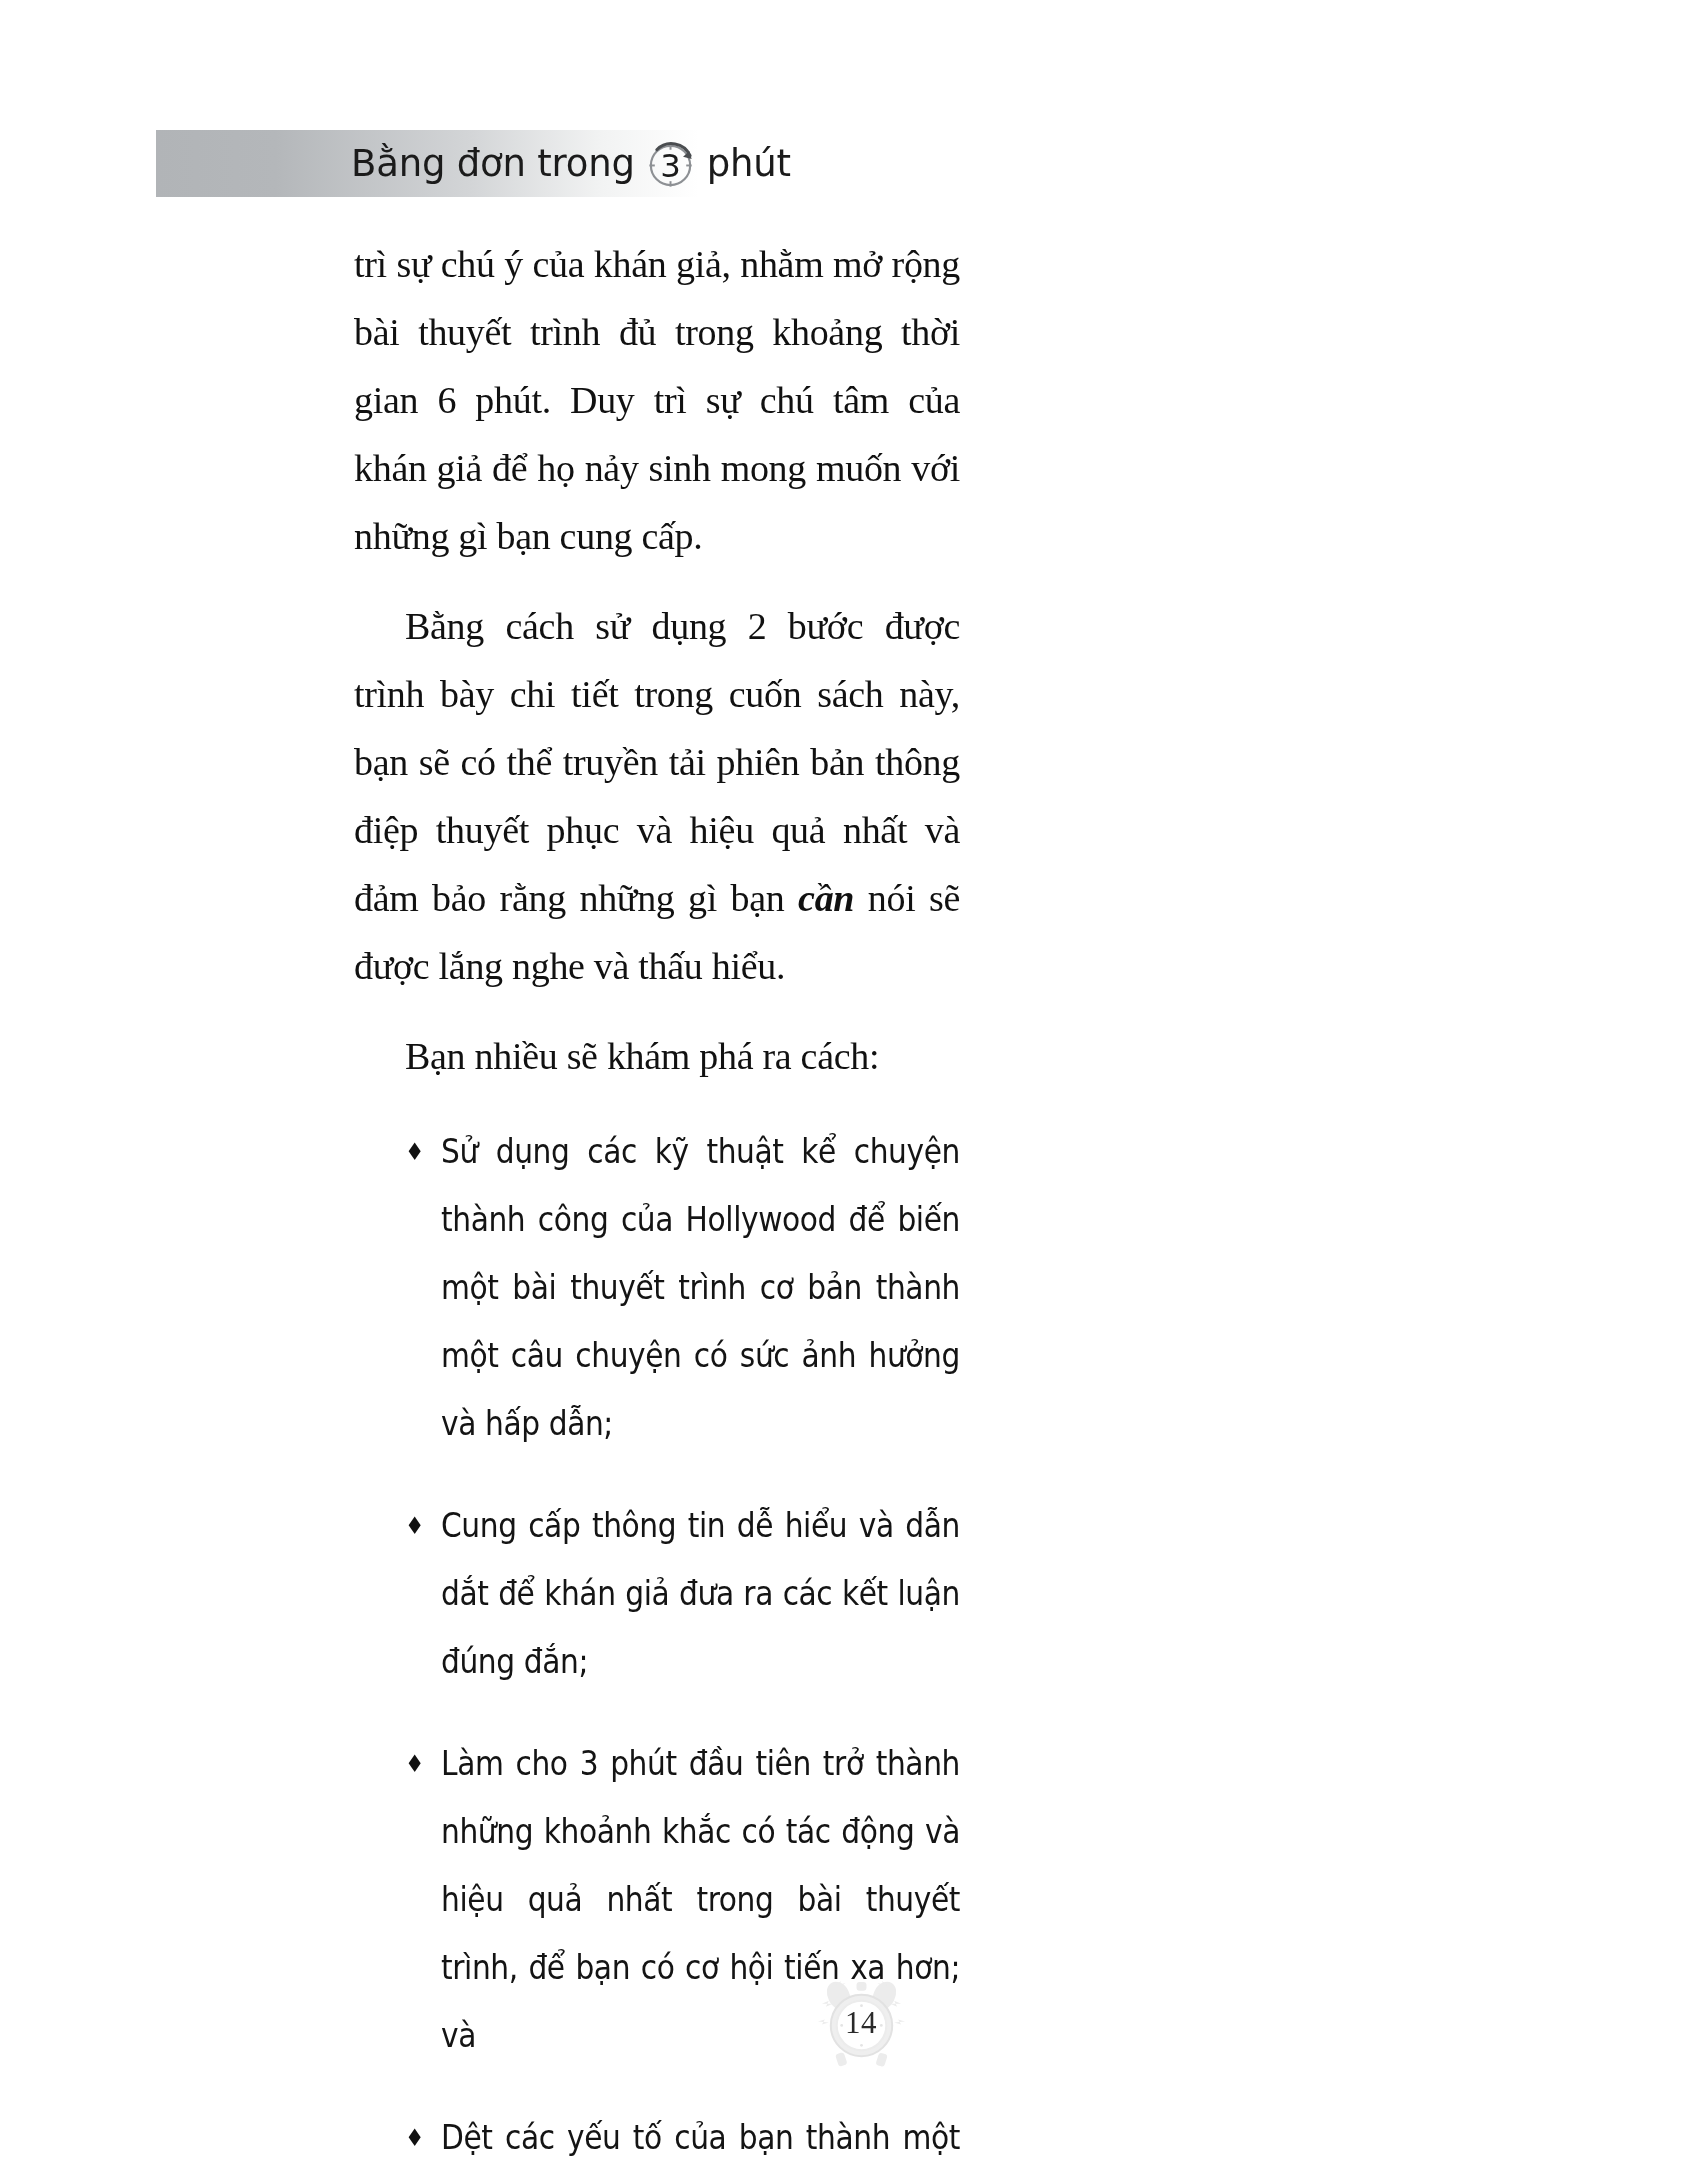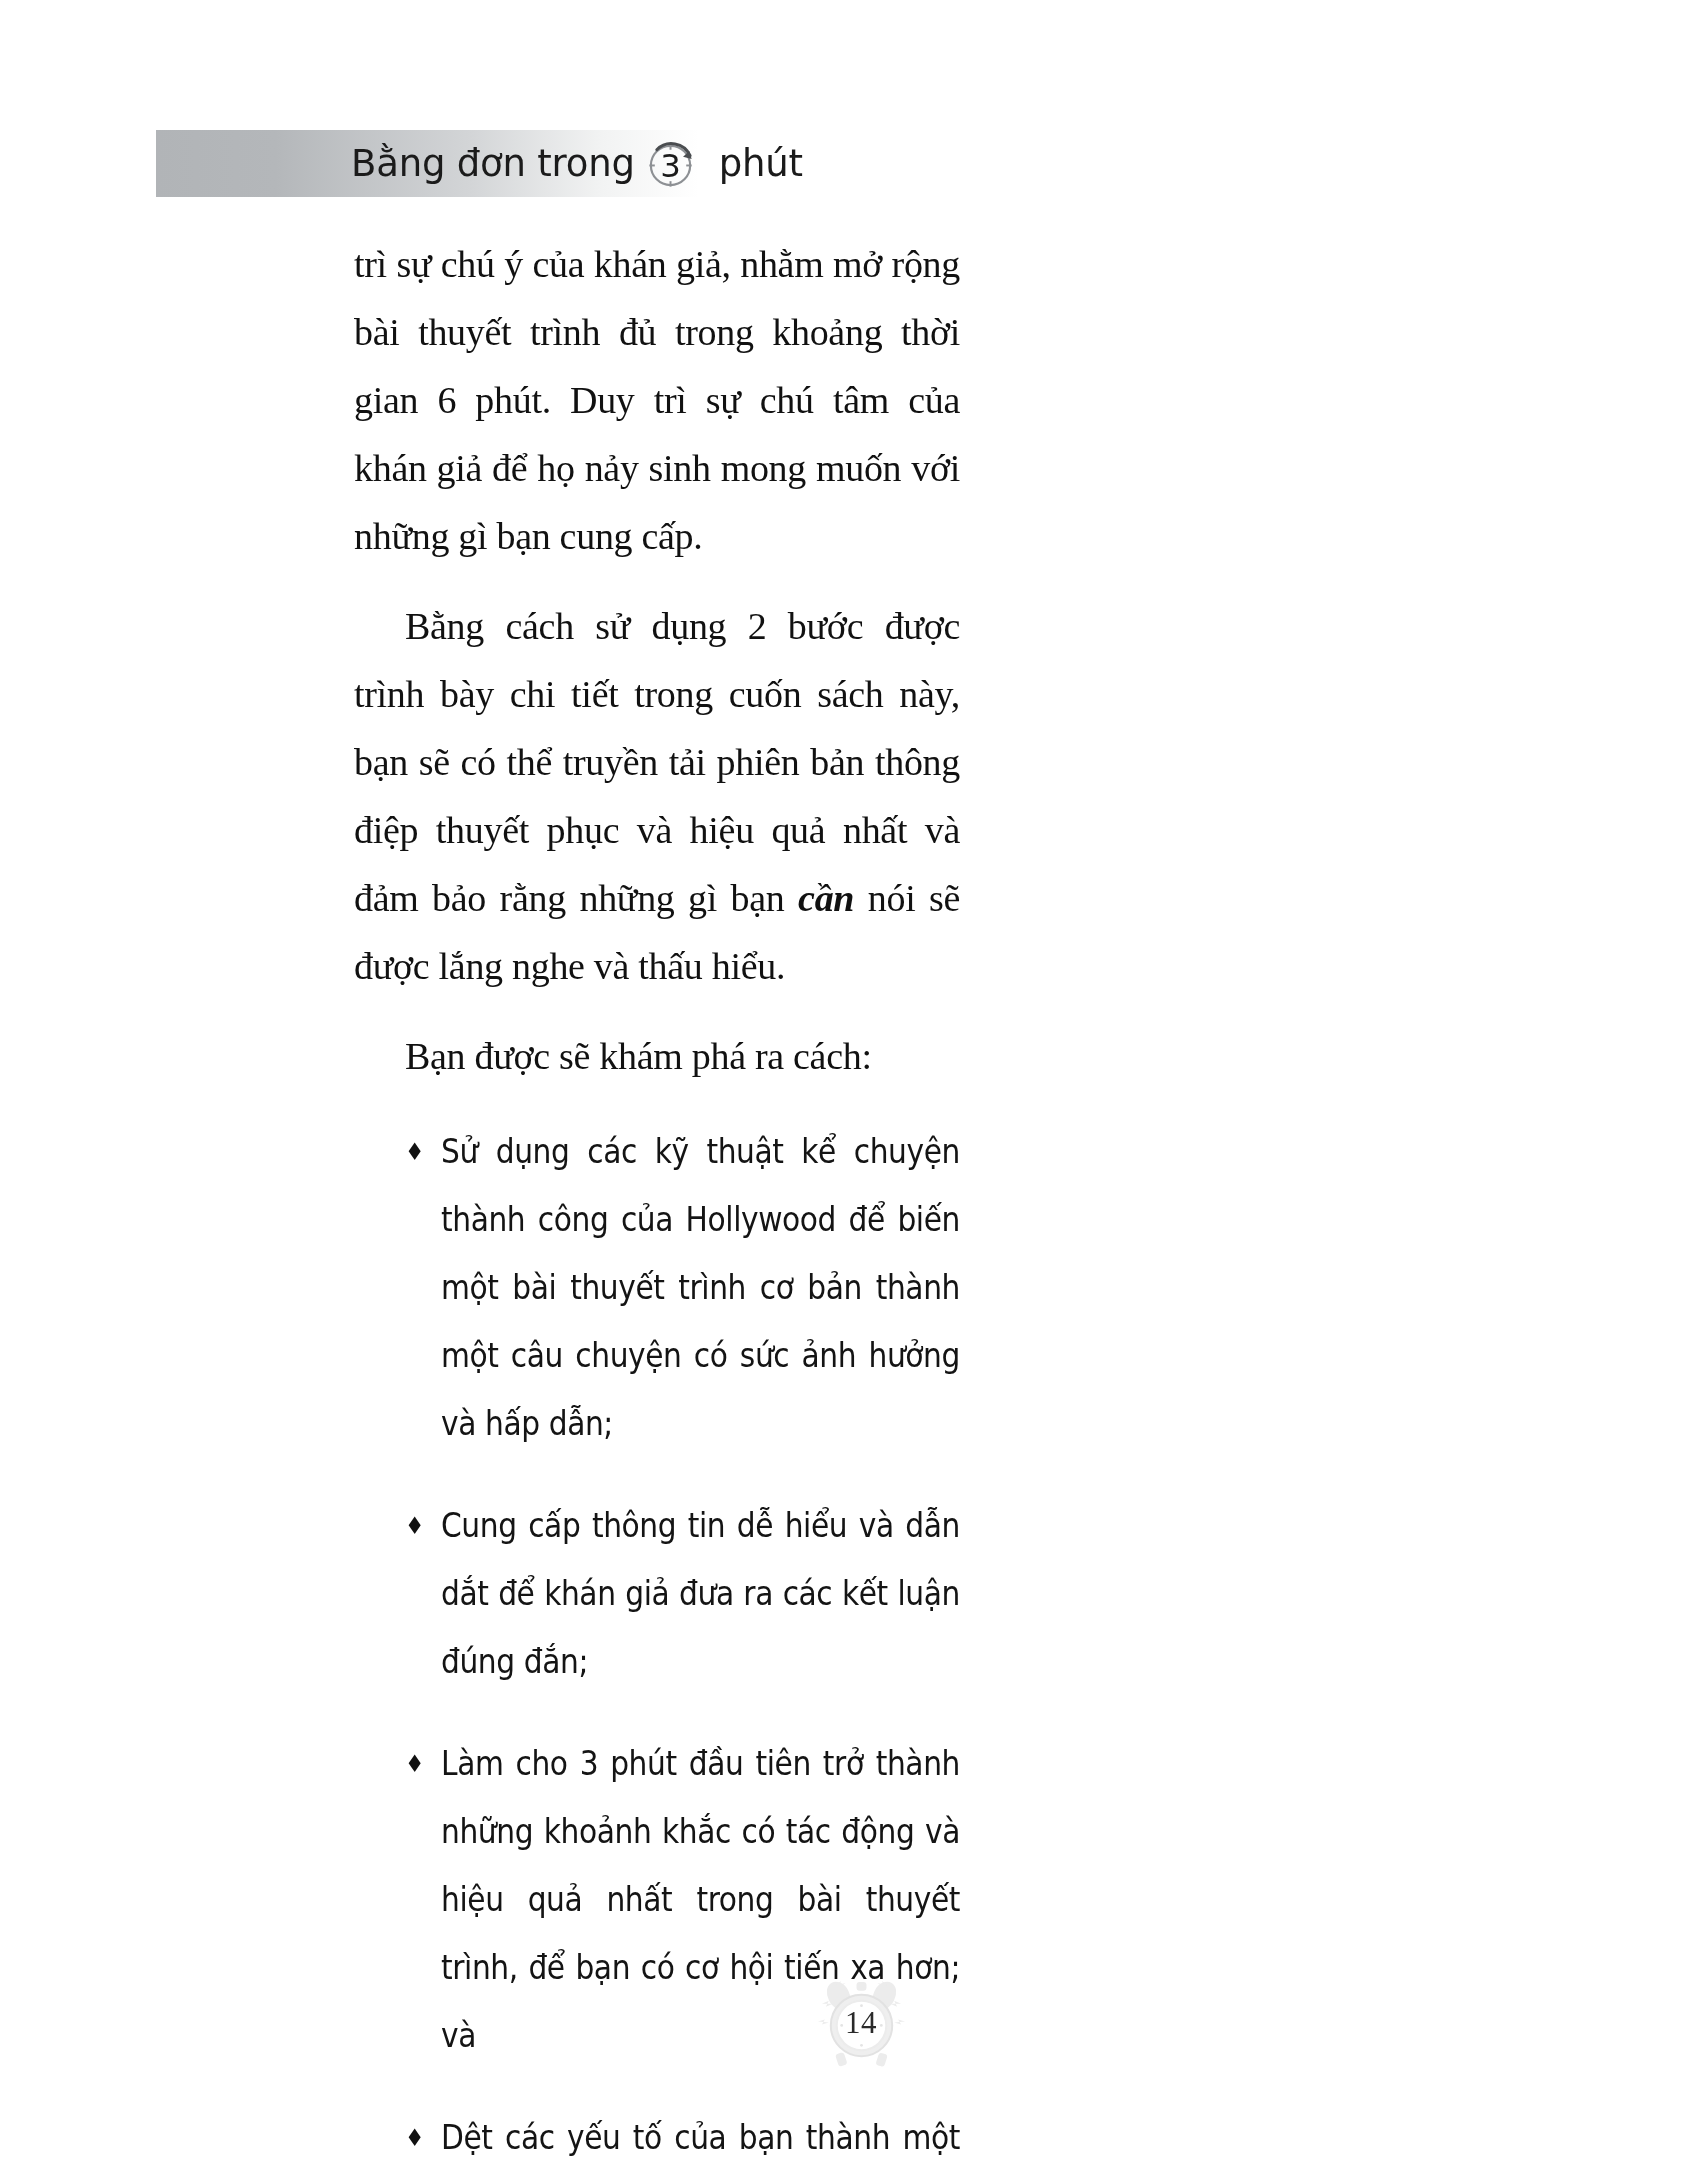--- a/index.html
+++ b/index.html
@@ -39,21 +39,21 @@
     display: flex;
     align-items: center;
     font-family: "DejaVu Sans", "Liberation Sans", sans-serif;
     font-size: 37px;
     font-weight: 400;
     letter-spacing: -0.2px;
     color: #1b1b1b;
     white-space: nowrap;
   }
   .header-title .t1 { margin-right: 10px; }
-  .header-title .t2 { margin-left: 21px; }
+  .header-title .t2 { margin-left: 9px; }
 
   .timer-logo {
     position: relative;
     display: inline-block;
     width: 53px;
     height: 53px;
     vertical-align: middle;
   }
   .timer-logo svg { display: block; }
 
@@ -173,21 +173,21 @@
 
     <span class="t2">phút</span>
   </div>
 
   <div class="body-col">
 
     <p class="para">trì sự chú ý của khán giả, nhằm mở rộng bài thuyết trình đủ trong khoảng thời gian 6 phút. Duy trì sự chú tâm của khán giả để họ nảy sinh mong muốn với những gì bạn cung cấp.</p>
 
     <p class="para indent gap"><span>Bằng cách sử dụng 2 bước được trình bày chi tiết trong cuốn sách này, bạn sẽ có thể truyền tải phiên bản thông điệp thuyết phục và hiệu quả nhất và đảm bảo rằng những gì bạn </span><em class="bi">cần</em><span> nói sẽ được lắng nghe và thấu hiểu.</span></p>
 
-    <p class="para indent gap last-line-left">Bạn được sẽ khám phá ra cách:</p>
+    <p class="para indent gap last-line-left">Bạn nhiều sẽ khám phá ra cách:</p>
 
     <ul class="bullets">
       <li>
         <span class="bullet-glyph">♦</span>
         <span>Sử dụng các kỹ thuật kể chuyện thành công của Hollywood để biến một bài thuyết trình cơ bản thành một câu chuyện có sức ảnh hưởng và hấp dẫn;</span>
       </li>
       <li class="ll-left">
         <span class="bullet-glyph">♦</span>
         <span>Cung cấp thông tin dễ hiểu và dẫn dắt để khán giả đưa ra các kết luận đúng đắn;</span>
       </li>

